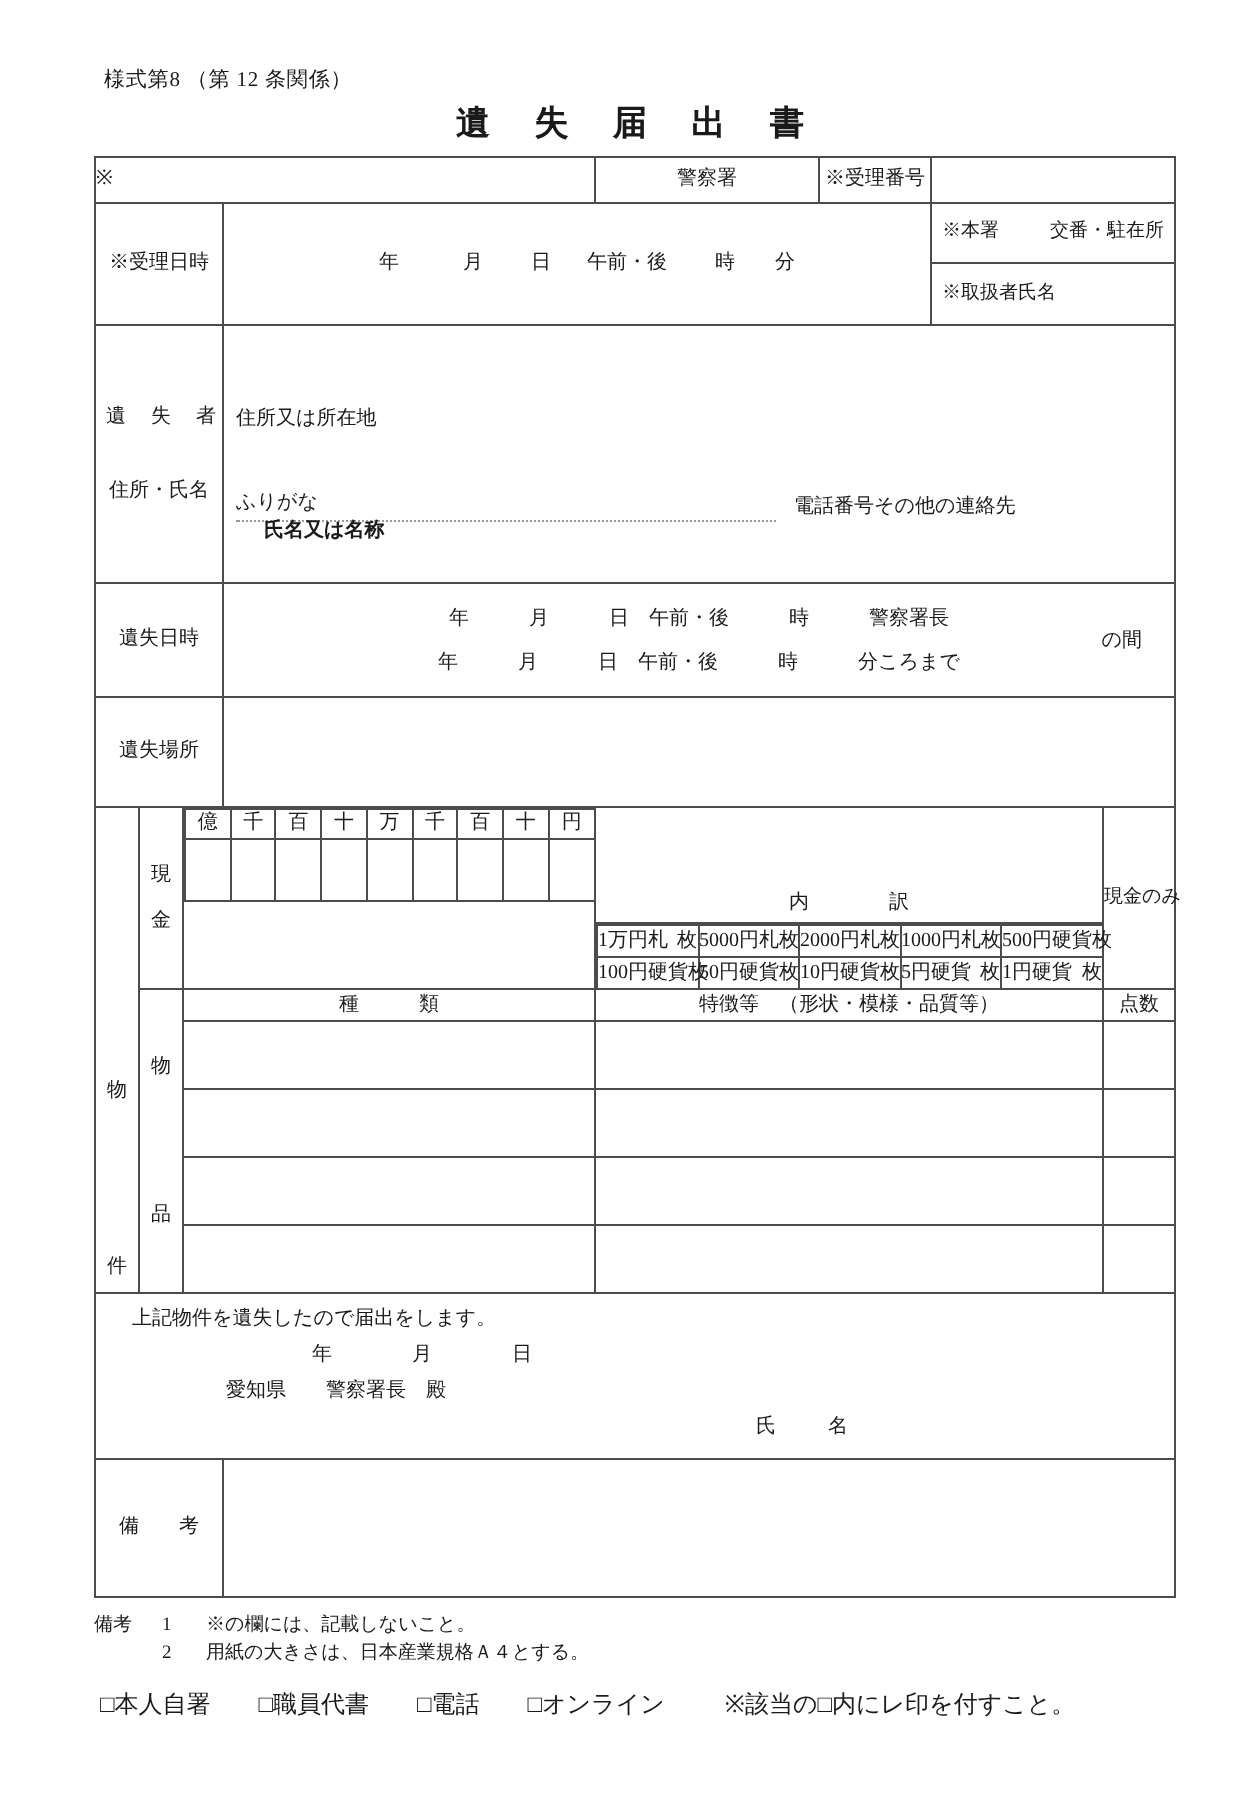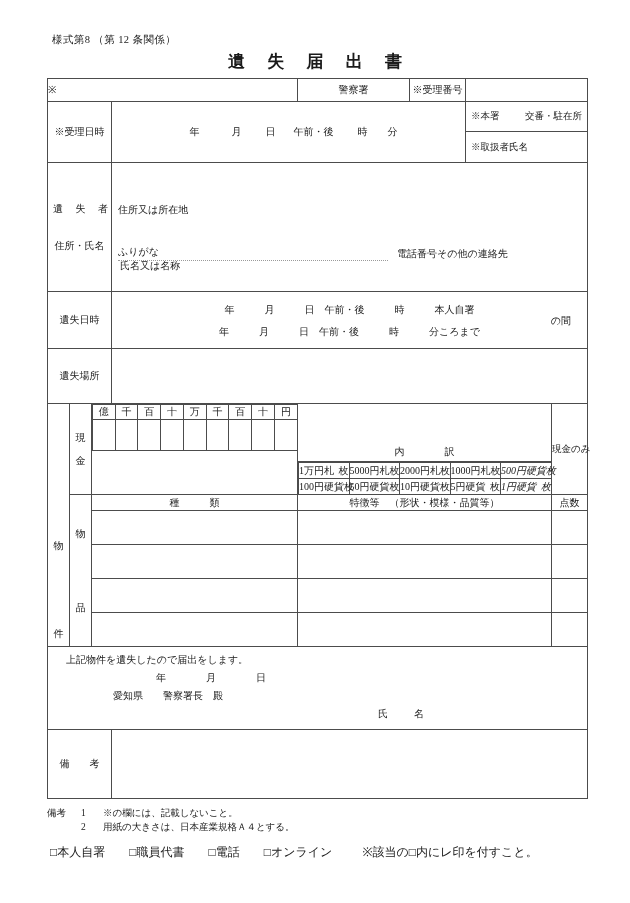--- a/index.html
+++ b/index.html
@@ -93,21 +93,21 @@
   }
   .furigana {
     position: absolute;
     left: 6px; top: 46px;
     width: 270px;
     border-bottom: 1px dotted #9a9a9a;
     padding-bottom: 1px;
   }
   .namecol {
     position: absolute;
-    left: 8px; top: 60px;
+    left: 20px; top: 60px; font-weight: bold;
   }
   .tel {
     position: absolute;
     left: 285px; top: 48px;
     white-space: nowrap;
   }
 
   
   .loss-dt {
     position: relative;
@@ -156,21 +156,21 @@
   .denoms td {
     border: 1px solid #4c4c4c;
     border-top: none;
     border-left: none;
     font-size: 9px;
     height: 15px;
     padding: 0 3px;
     white-space: nowrap;
   }
   .denoms tr:last-child td { border-bottom: none; }
-  .denoms td:last-child { border-right: none; font-style: italic; }
+  .denoms td:last-child { border-right: none; }
   .denom-in {
     display: flex;
     justify-content: space-between;
     align-items: center;
   }
 
   .uchiwake {
     text-align: center;
     font-size: 10px;
     letter-spacing: 0;
@@ -319,21 +319,21 @@
           <div class="namecol">氏名又は名称</div>
           <div class="tel">電話番号その他の連絡先</div>
         </div>
       </td>
     </tr>
 
     <tr>
       <td colspan="3" class="lbl">遺失日時</td>
       <td colspan="7" style="padding:0">
         <div class="loss-dt">
-          <div class="loss-row r1">年　　　月　　　日　午前・後　　　時　　　本人自署</div>
+          <div class="loss-row r1">年　　　月　　　日　午前・後　　　時　　　警察署長</div>
           <div class="loss-row r2">年　　　月　　　日　午前・後　　　時　　　分ころまで</div>
           <div class="aida">の間</div>
         </div>
       </td>
     </tr>
 
     <tr>
       <td colspan="3" class="lbl h-place">遺失場所</td>
       <td colspan="7"></td>
     </tr>

